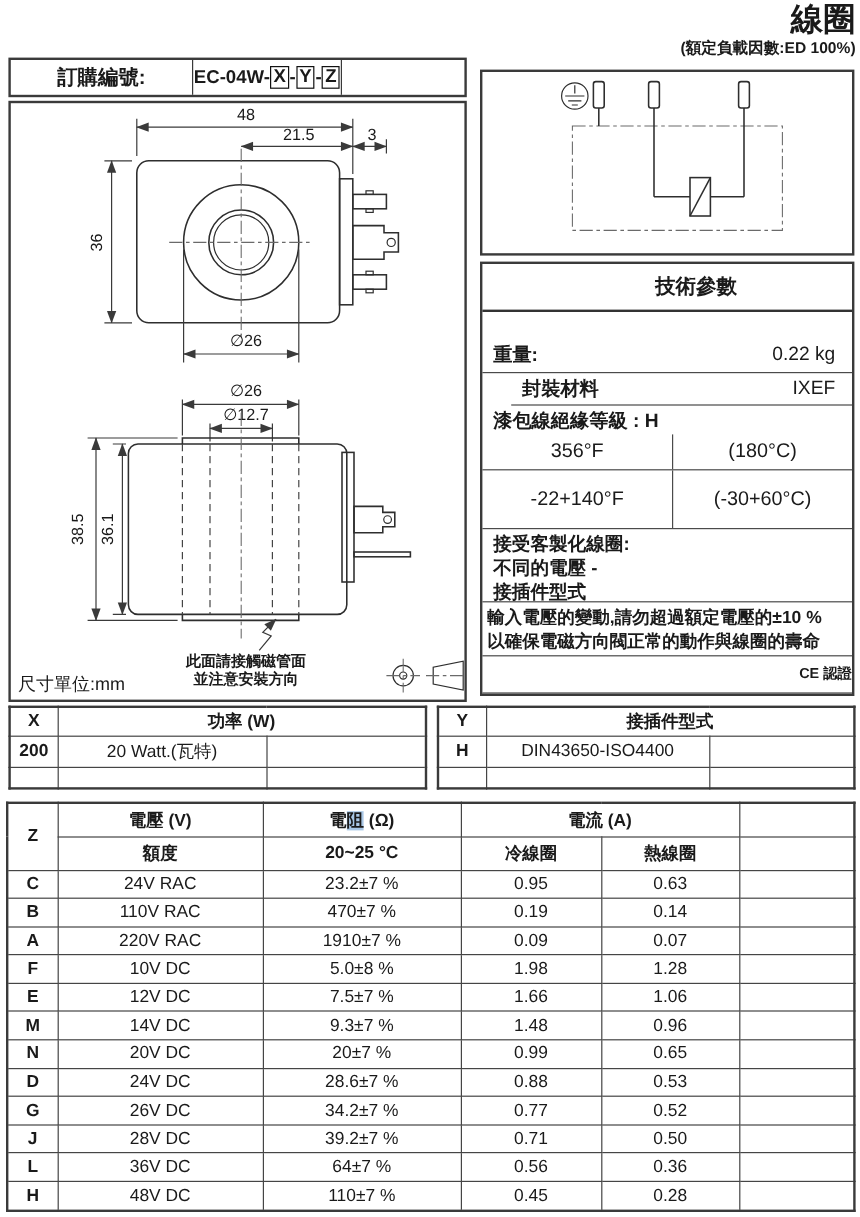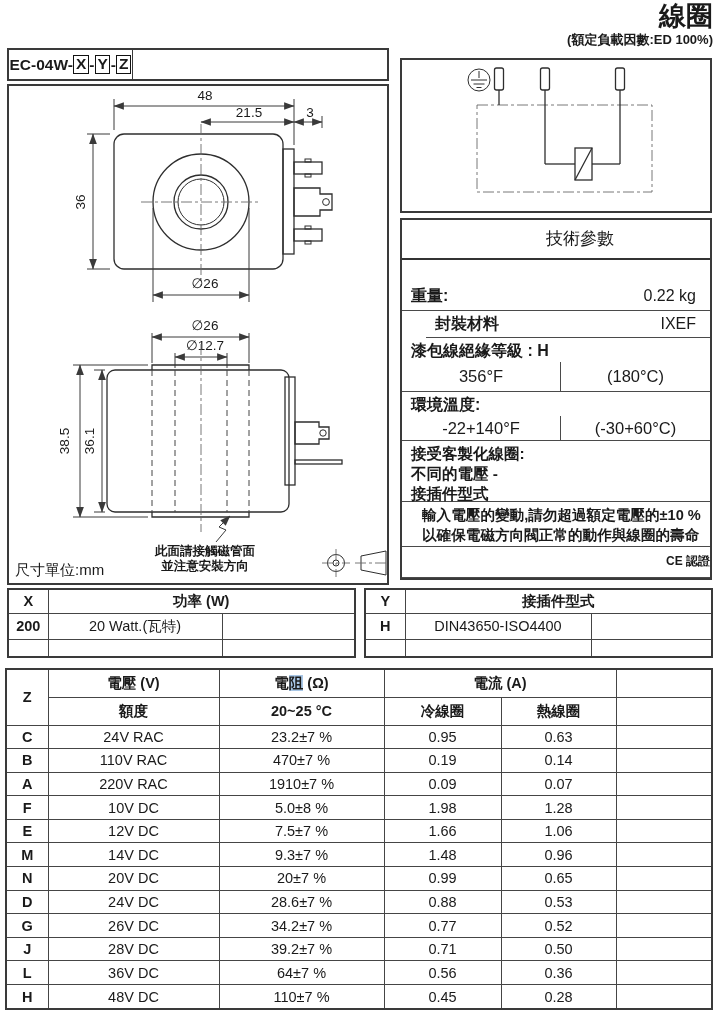--- a/index.html
+++ b/index.html
@@ -24,21 +24,21 @@
   svg .cl{stroke:#6a6a6a;stroke-width:0.9;fill:none;stroke-dasharray:11 3 3 3;}
   svg .dash{stroke:#444;stroke-width:1;fill:none;stroke-dasharray:6 4;}
   svg text{fill:#1a1a1a;}
   .dtxt{font-size:13.5px;}
   .ntxt{font-size:12.5px;font-weight:bold;}
   .utxt{font-size:15px;}
   
   .tech{display:flex;flex-direction:column;}
   .trow{box-sizing:border-box;border-bottom:1.6px solid #4a4a4a;justify-content:flex-end;}
   .tech-h{height:44px;display:flex;align-items:center;justify-content:center;
-          font-size:17px;font-weight:normal;border-bottom:2px solid #333;padding-left:48px;}
+          font-size:17px;font-weight:bold;border-bottom:2px solid #333;padding-left:48px;}
   .kv{display:flex;align-items:center;justify-content:space-between;padding:0 14px 0 9px;font-size:16px;}
   .kv .k{font-weight:bold;}
   .lblrow{padding:3px 0 0 9px;font-size:16px;font-weight:bold;}
   .split{display:flex;flex:1;}
   .split .c1{width:158px;display:flex;align-items:center;justify-content:center;font-size:16.5px;}
   .split .c2{flex:1;display:flex;align-items:center;justify-content:center;
              font-size:16.5px;border-left:1.6px solid #4a4a4a;}
   .multiline{padding:3px 9px 0 9px;font-size:15.5px;font-weight:bold;line-height:20px;}
   .ce{display:flex;align-items:center;padding-left:9px;font-size:12px;font-weight:bold;}
   .fillrow{flex:1;border-bottom:none;}
@@ -55,20 +55,21 @@
 <body>
 
 <div class="page">
 
   <div class="abs" style="right:4px;top:3px;">
     <div class="t-title">線圈</div>
     <div class="t-sub">(額定負載因數:ED 100%)</div>
   </div>
 
   <div class="abs box orderbox" style="left:7px;top:48px;width:382px;height:33px;">
+    <div class="ocell olabel">訂購編號:</div>
     <div class="ocell ocode">
         <span>EC-04W-</span>
         <span class="codebox">X</span>
         <span>-</span>
         <span class="codebox">Y</span>
         <span>-</span>
         <span class="codebox">Z</span>
       </div>
     <div class="ocell oempty"></div>
   </div>
@@ -217,32 +218,31 @@
       <span>IXEF</span>
     </div>
     <div class="trow" style="height:60px;display:flex;flex-direction:column;">
       <div class="lblrow">漆包線絕緣等級 : H</div>
       <div class="split">
         <div class="c1">356°F</div>
         <div class="c2">(180°C)</div>
       </div>
     </div>
     <div class="trow" style="height:55px;display:flex;flex-direction:column;">
-      <div class="lblrow">環境溫度:</div>
       <div class="split">
         <div class="c1">-22+140°F</div>
         <div class="c2">(-30+60°C)</div>
       </div>
     </div>
     <div class="trow multiline" style="height:61px;">
       <div>接受客製化線圈:</div>
       <div>不同的電壓 -</div>
       <div>接插件型式</div>
     </div>
-    <div class="trow multiline" style="height:49px;font-size:14.6px;padding-left:20px;padding-right:2px;">
+    <div class="trow multiline" style="height:49px;font-size:14.6px;padding-left:4px;padding-right:2px;">
       <div>輸入電壓的變動,請勿超過額定電壓的±10 %</div>
       <div>以確保電磁方向閥正常的動作與線圈的壽命</div>
     </div>
     <div class="trow ce" style="height:35px;">CE 認證</div>
     <div class="fillrow"></div>
   </div>
 
   <table class="dt abs" style="left:7px;top:588px;width:349px;height:70px;">
     <colgroup>
         <col style="width:40px">

